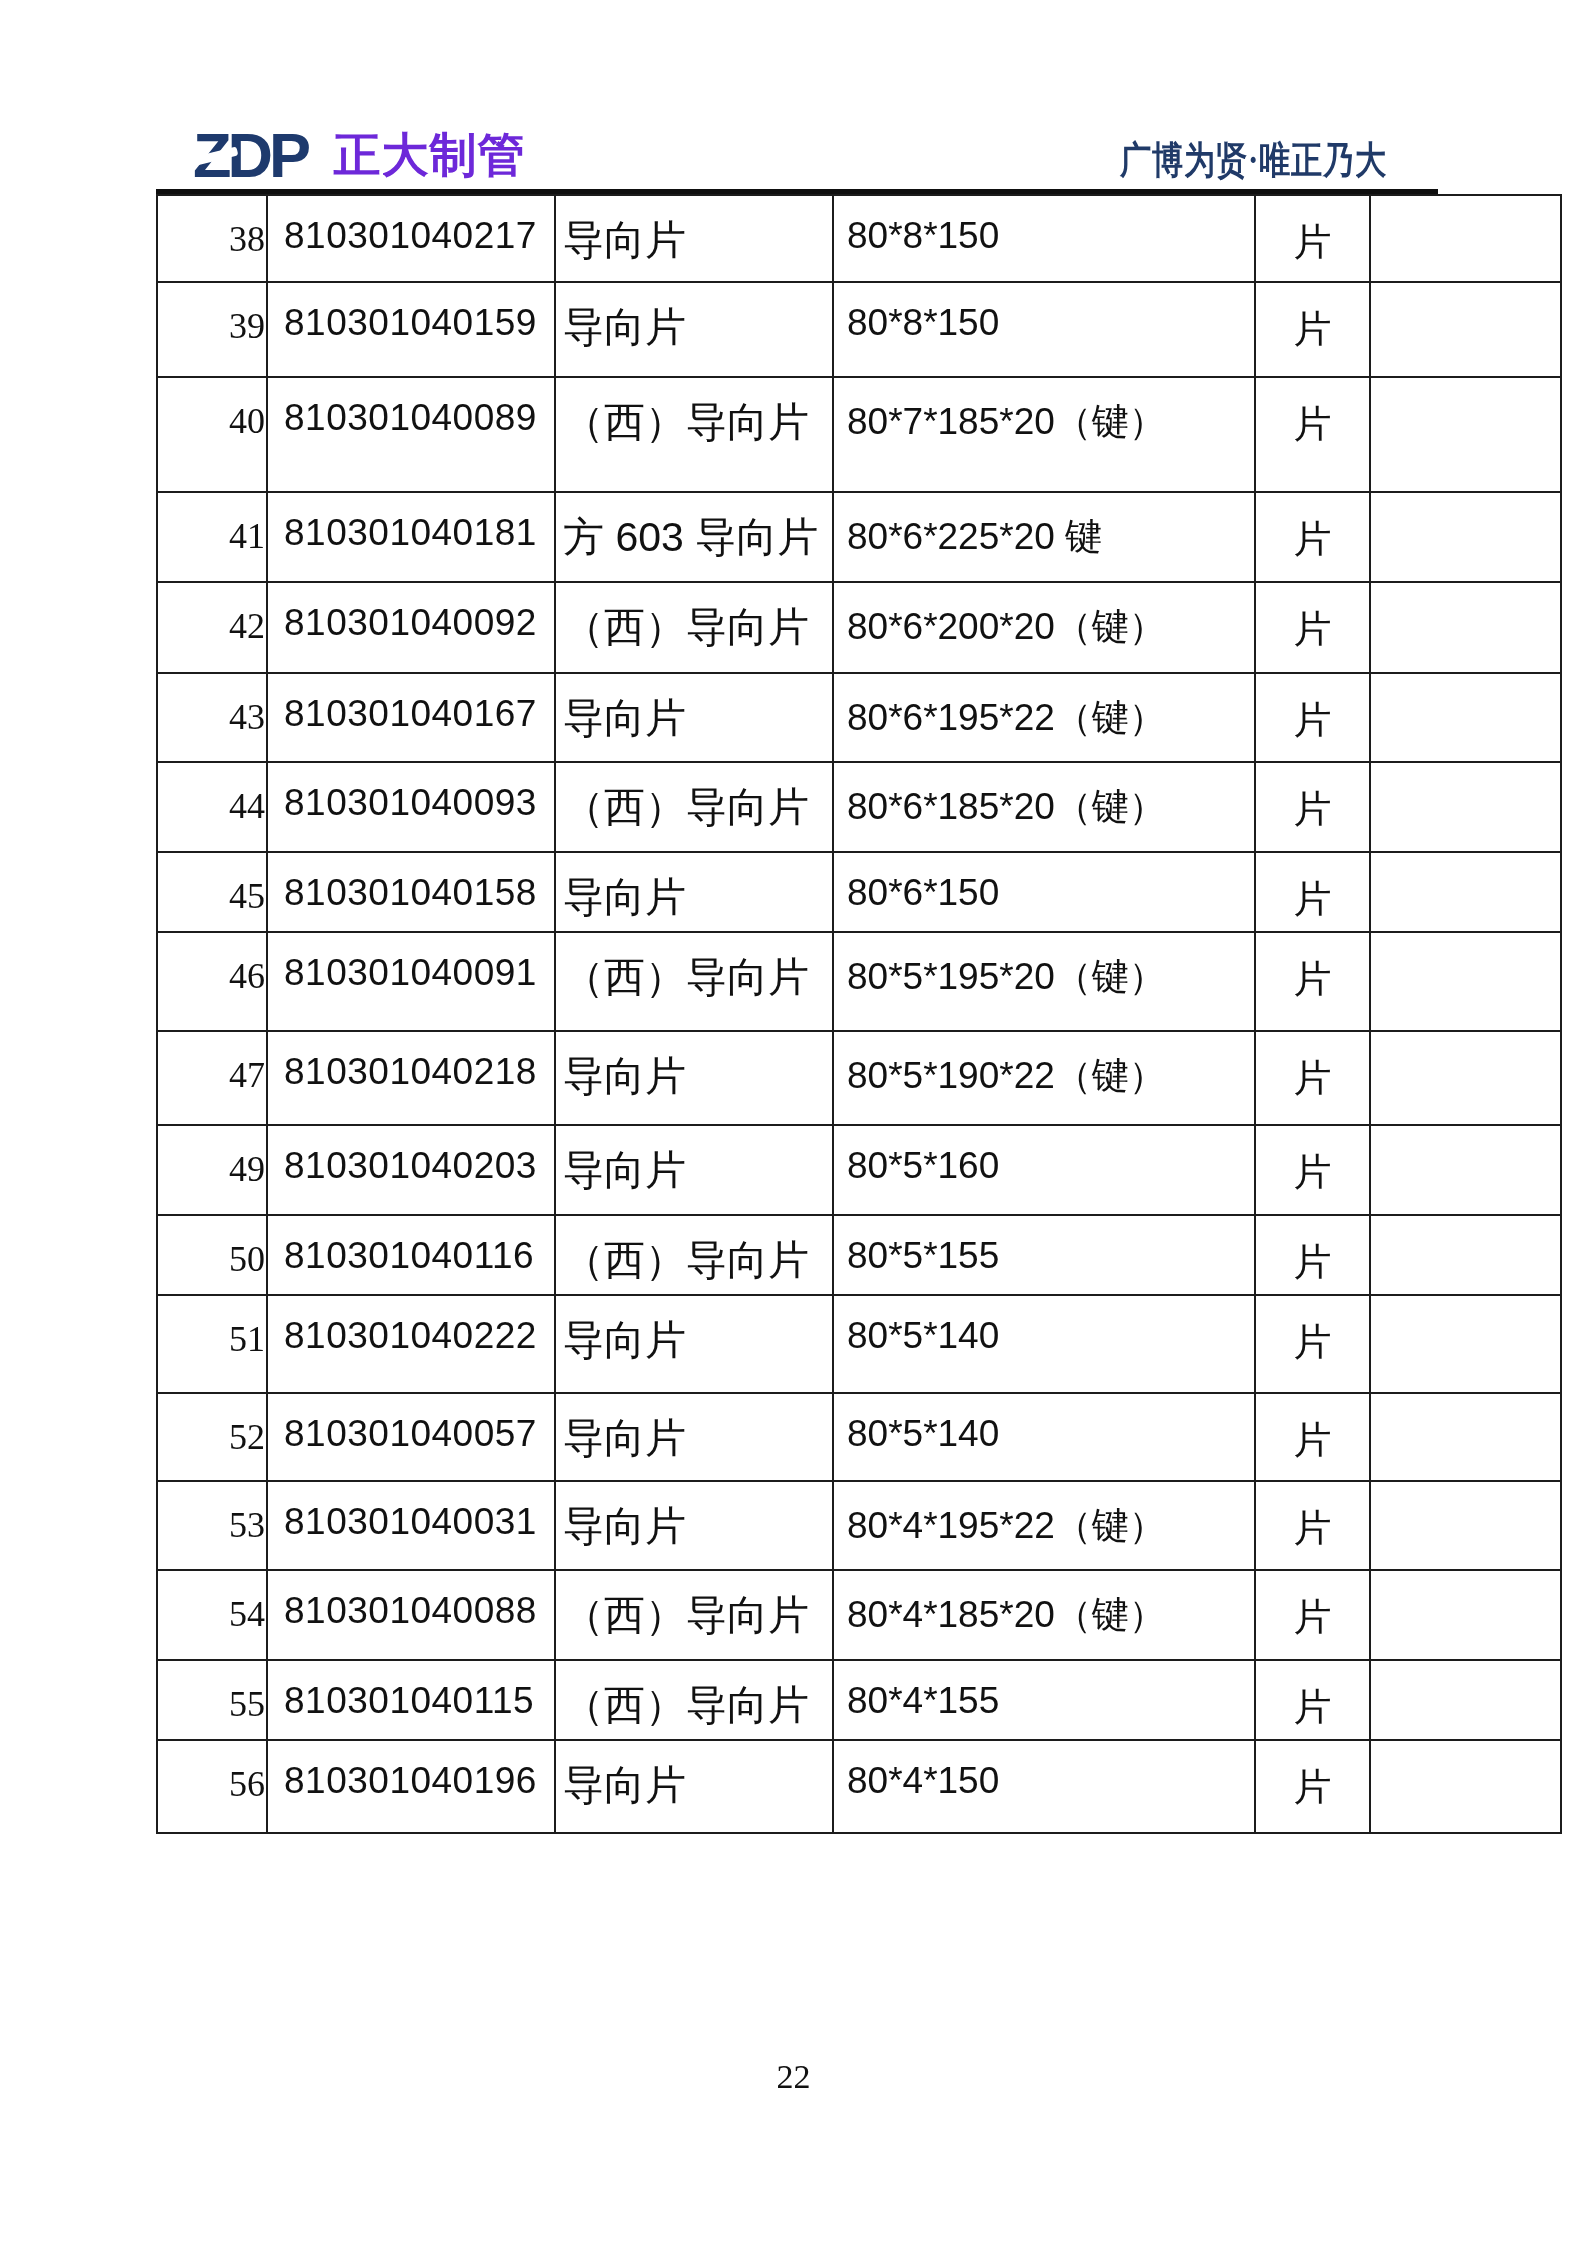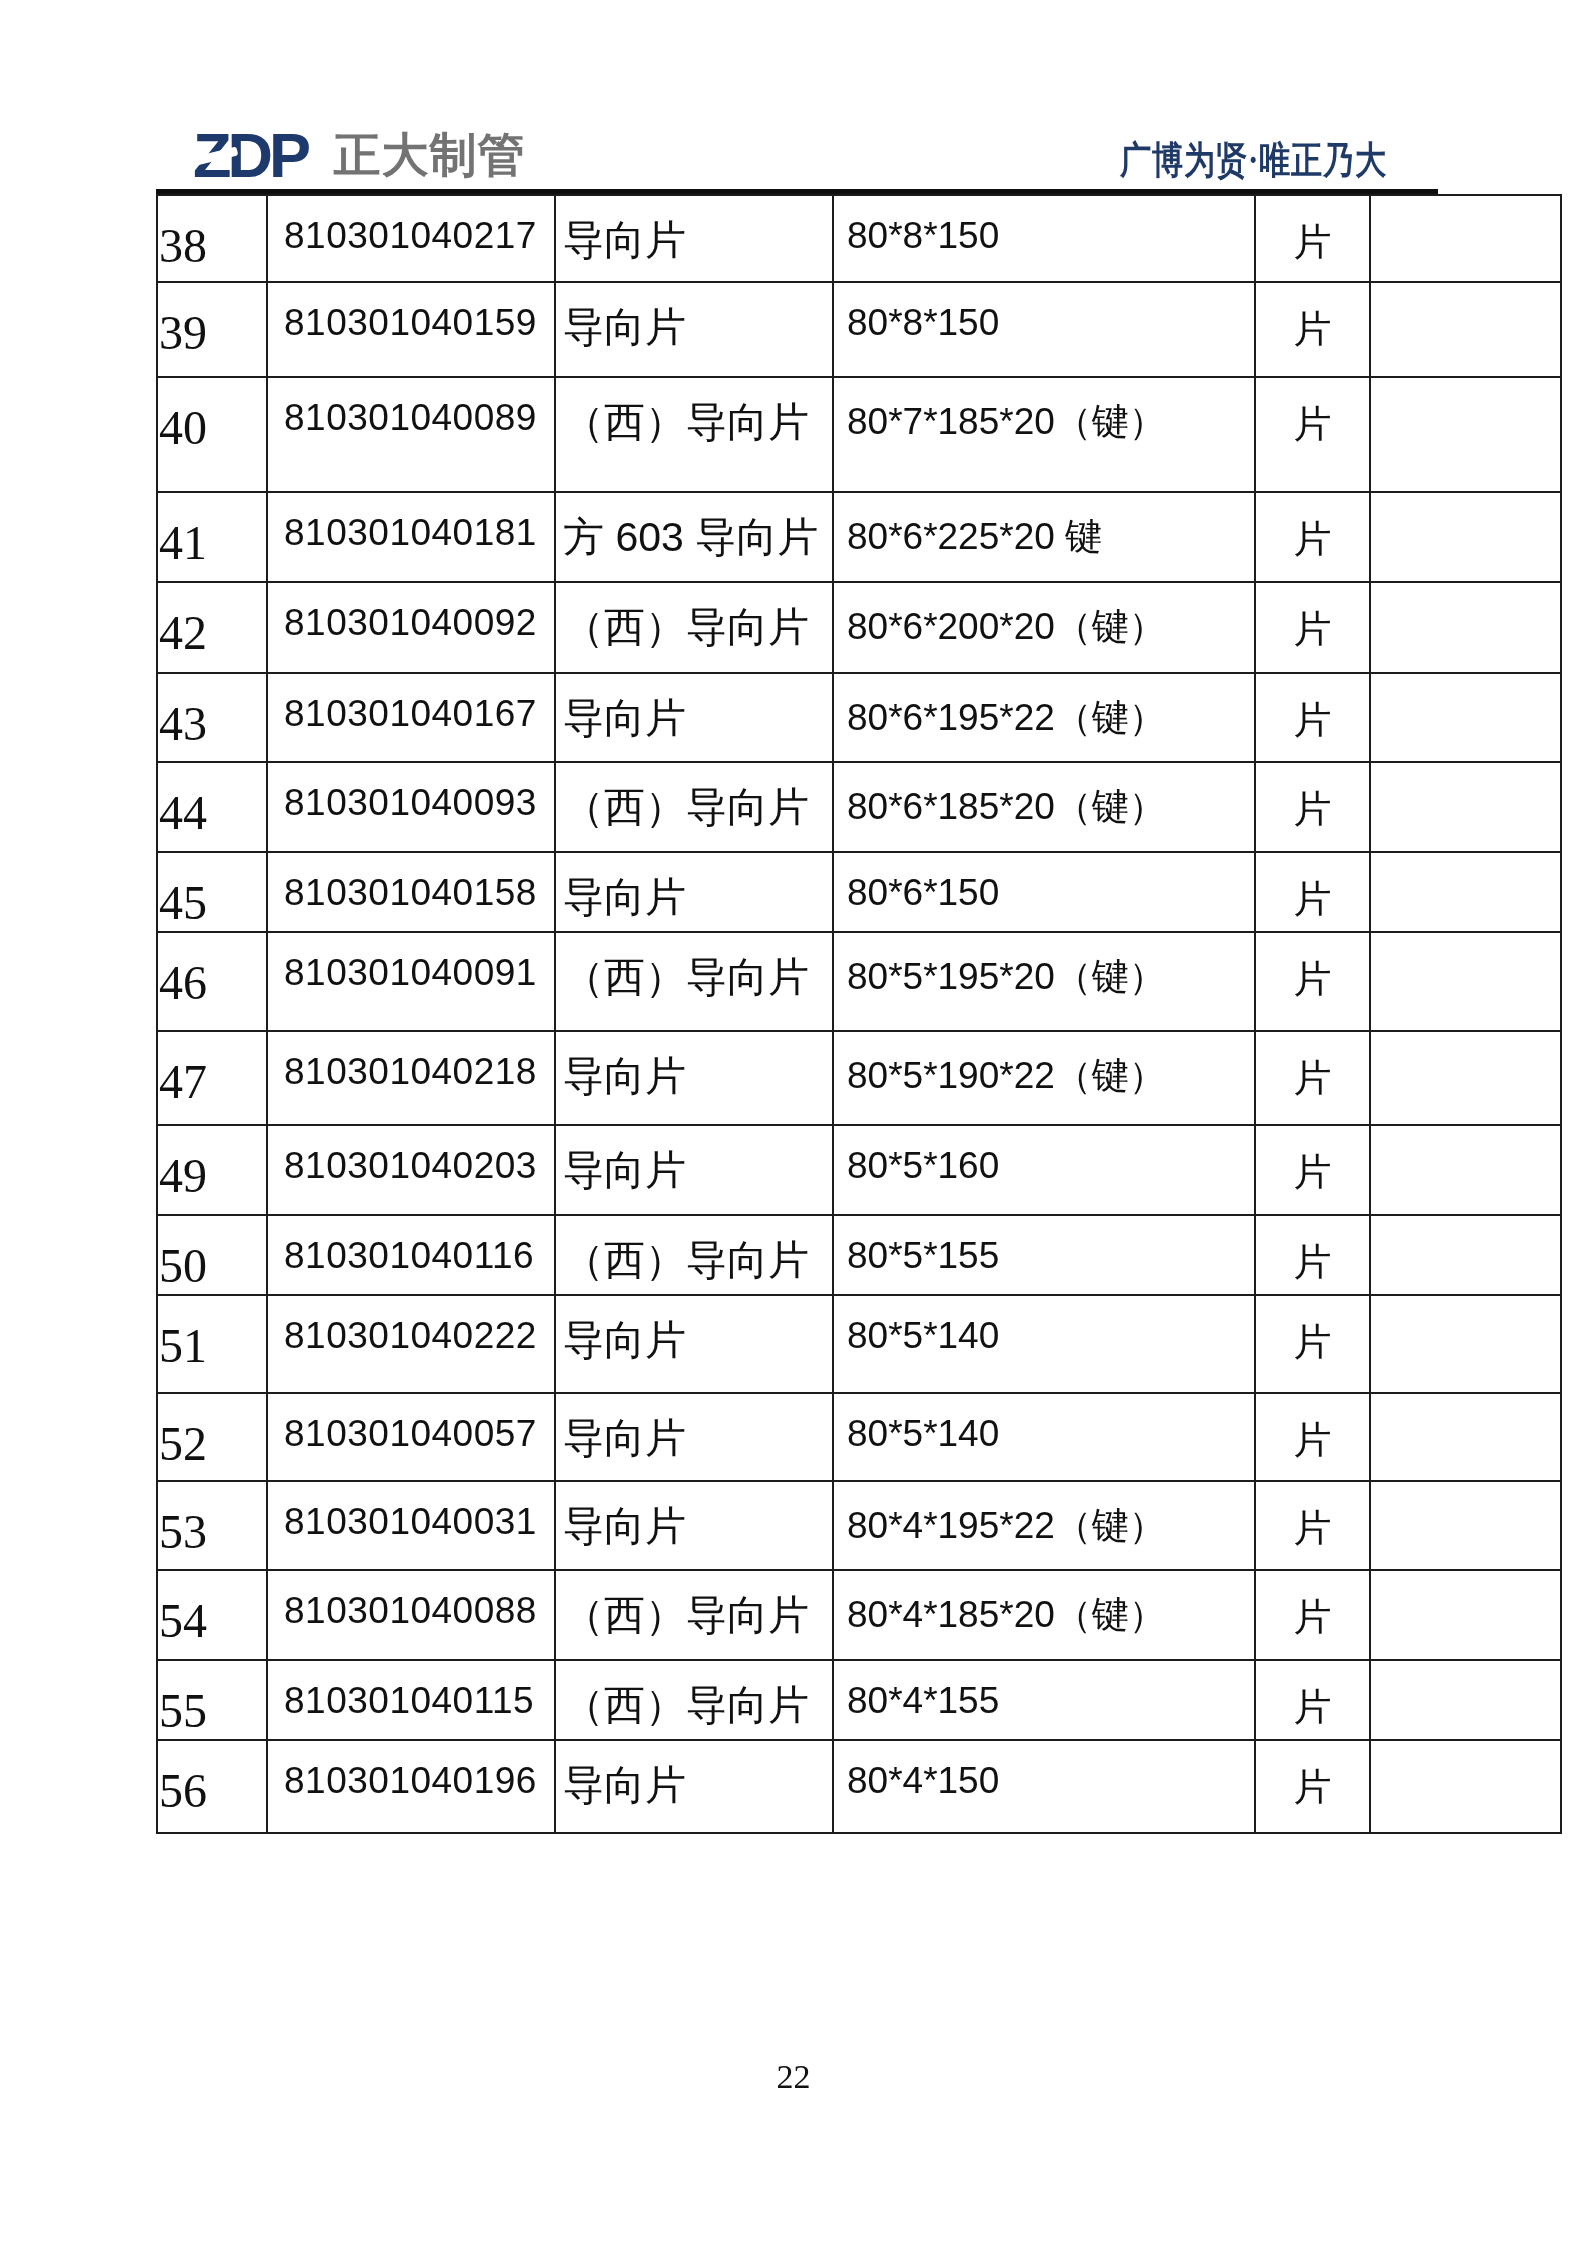--- a/index.html
+++ b/index.html
@@ -25,21 +25,21 @@
     vertical-align:top;
   }
   .logo .swoosh{
     position:absolute;left:-2px;top:26px;width:47px;height:9px;
     background:#ffffff;transform:rotate(-14deg);border-radius:3px;
   }
   .logo .company{
     display:inline-block;margin-left:22px;
     font-family:"Liberation Sans", sans-serif;
     font-weight:900;font-size:47px;line-height:58px;
-    letter-spacing:1px;color:#737373;
+    letter-spacing:1px;color:#6d28d9;
     vertical-align:top;
   }
   .slogan{
     position:absolute;left:1120px;top:139px;
     font-family:"Liberation Serif", serif;
     font-weight:700;font-size:38px;line-height:42px;
     color:#203a68;letter-spacing:1px;
     transform:scaleX(0.82);transform-origin:left top;
     white-space:nowrap;
   }
@@ -53,21 +53,21 @@
     width:1404px;border-collapse:collapse;table-layout:fixed;
   }
   table.parts td{
     border:2px solid #1c1c1c;
     vertical-align:top;
     overflow:hidden;
     white-space:pre-wrap;
   }
   td.c-no{
     font-family:"Liberation Serif", serif;
-    font-size:48px;text-align:left;padding-top:22px;
+    font-size:36px;text-align:right;padding-top:22px;
   }
   td.c-code{
     font-family:"Liberation Sans", sans-serif;
     font-size:37px;padding-left:16px;padding-top:19px;
     letter-spacing:0.5px;
   }
   td.c-name{
     font-family:"Liberation Sans", sans-serif;
     font-size:41px;padding-left:7px;padding-top:17px;
   }

